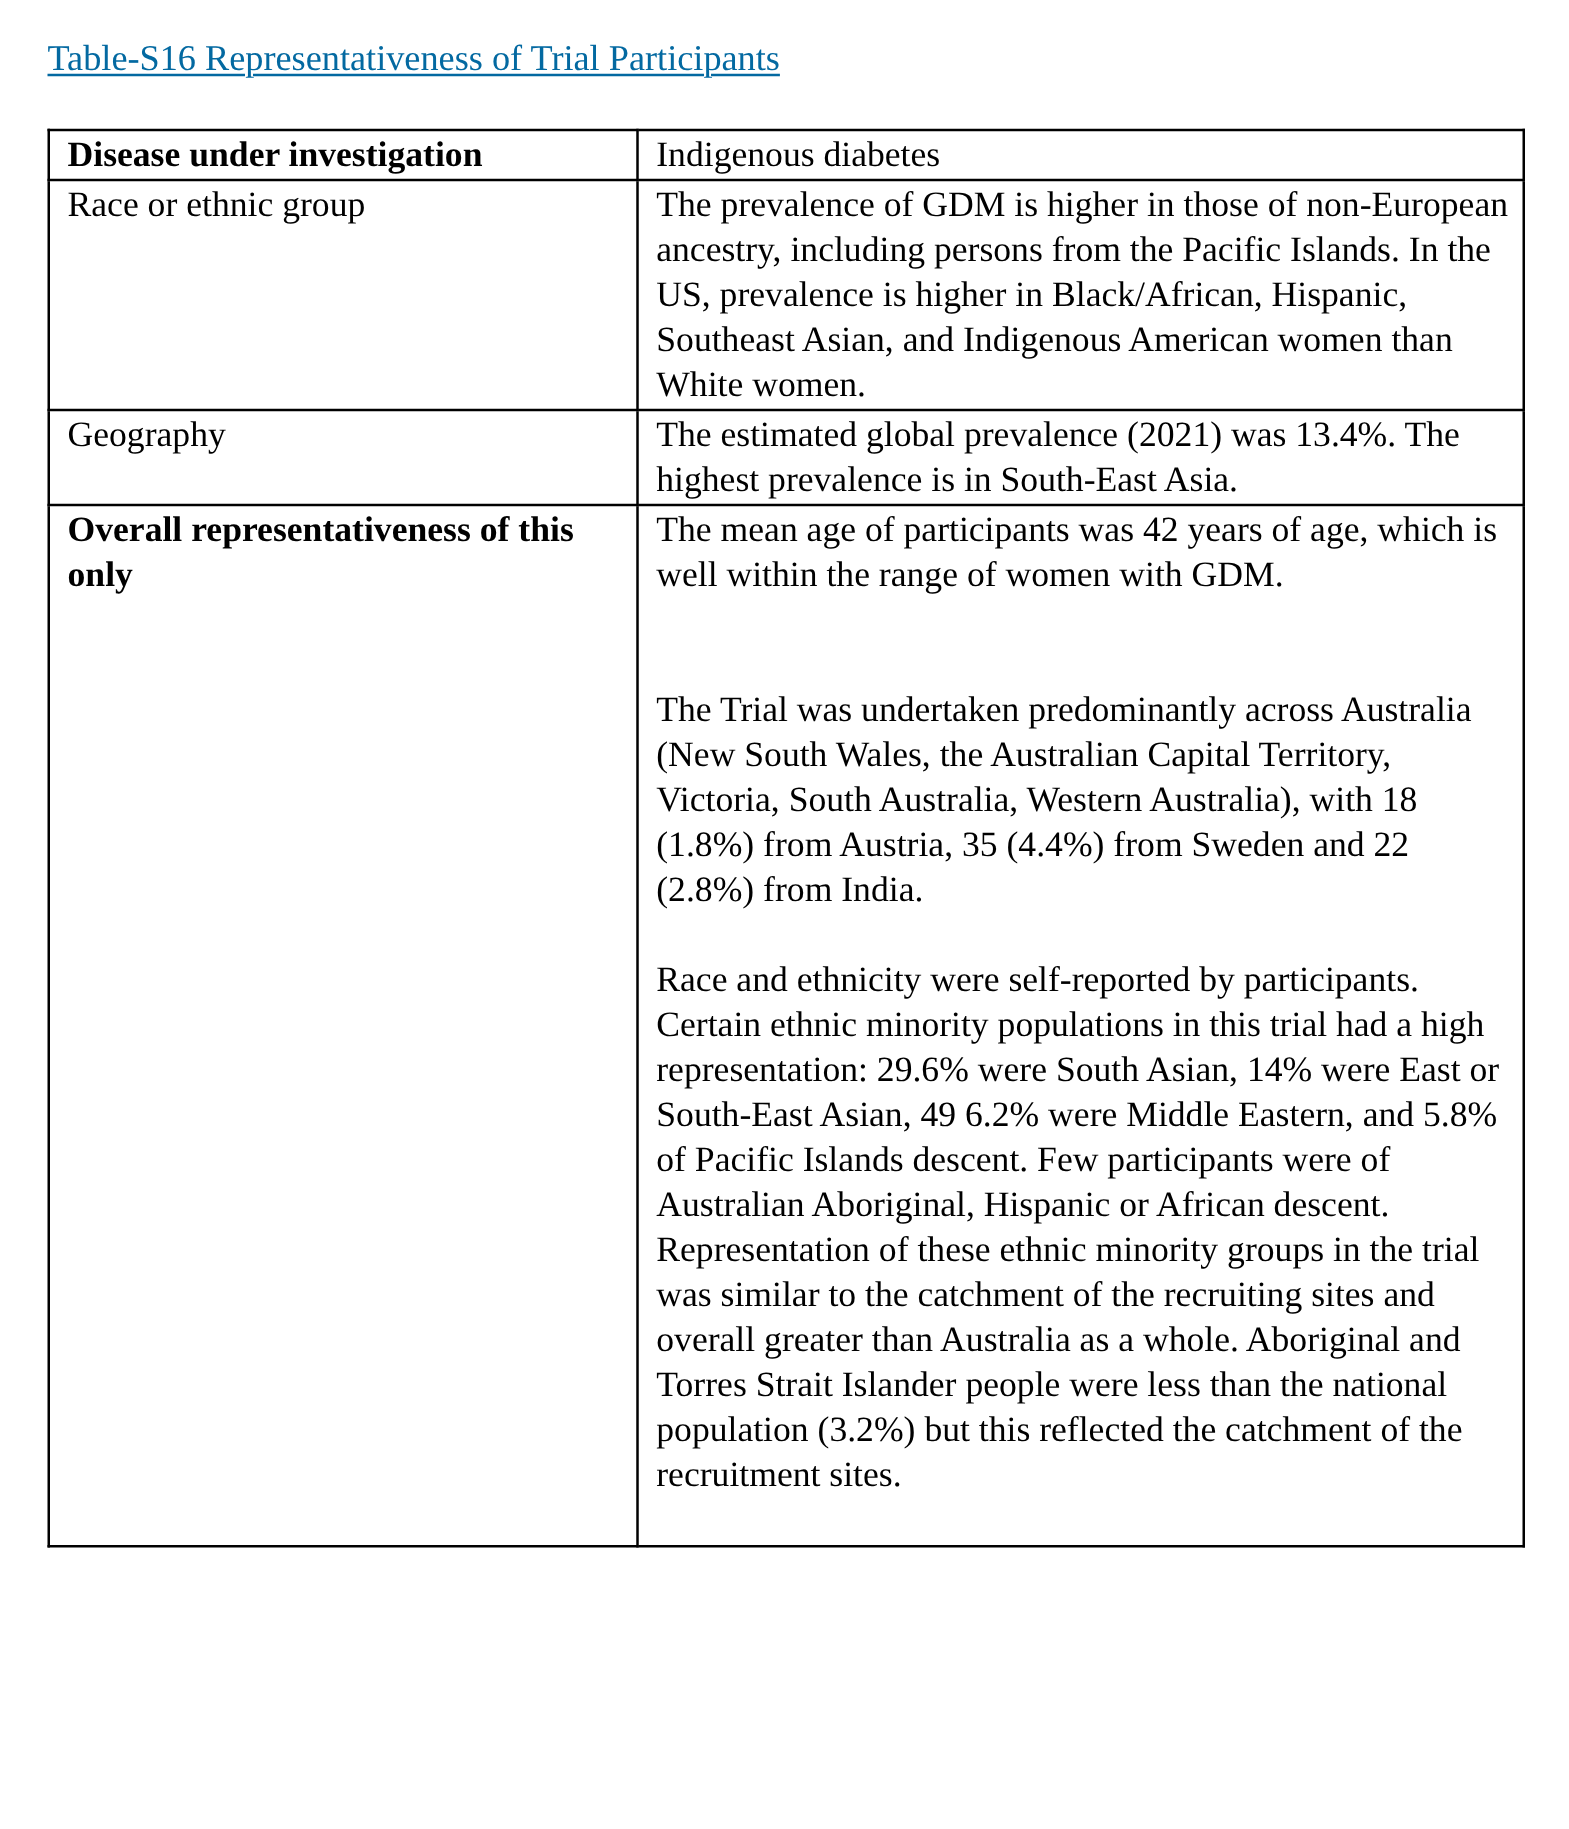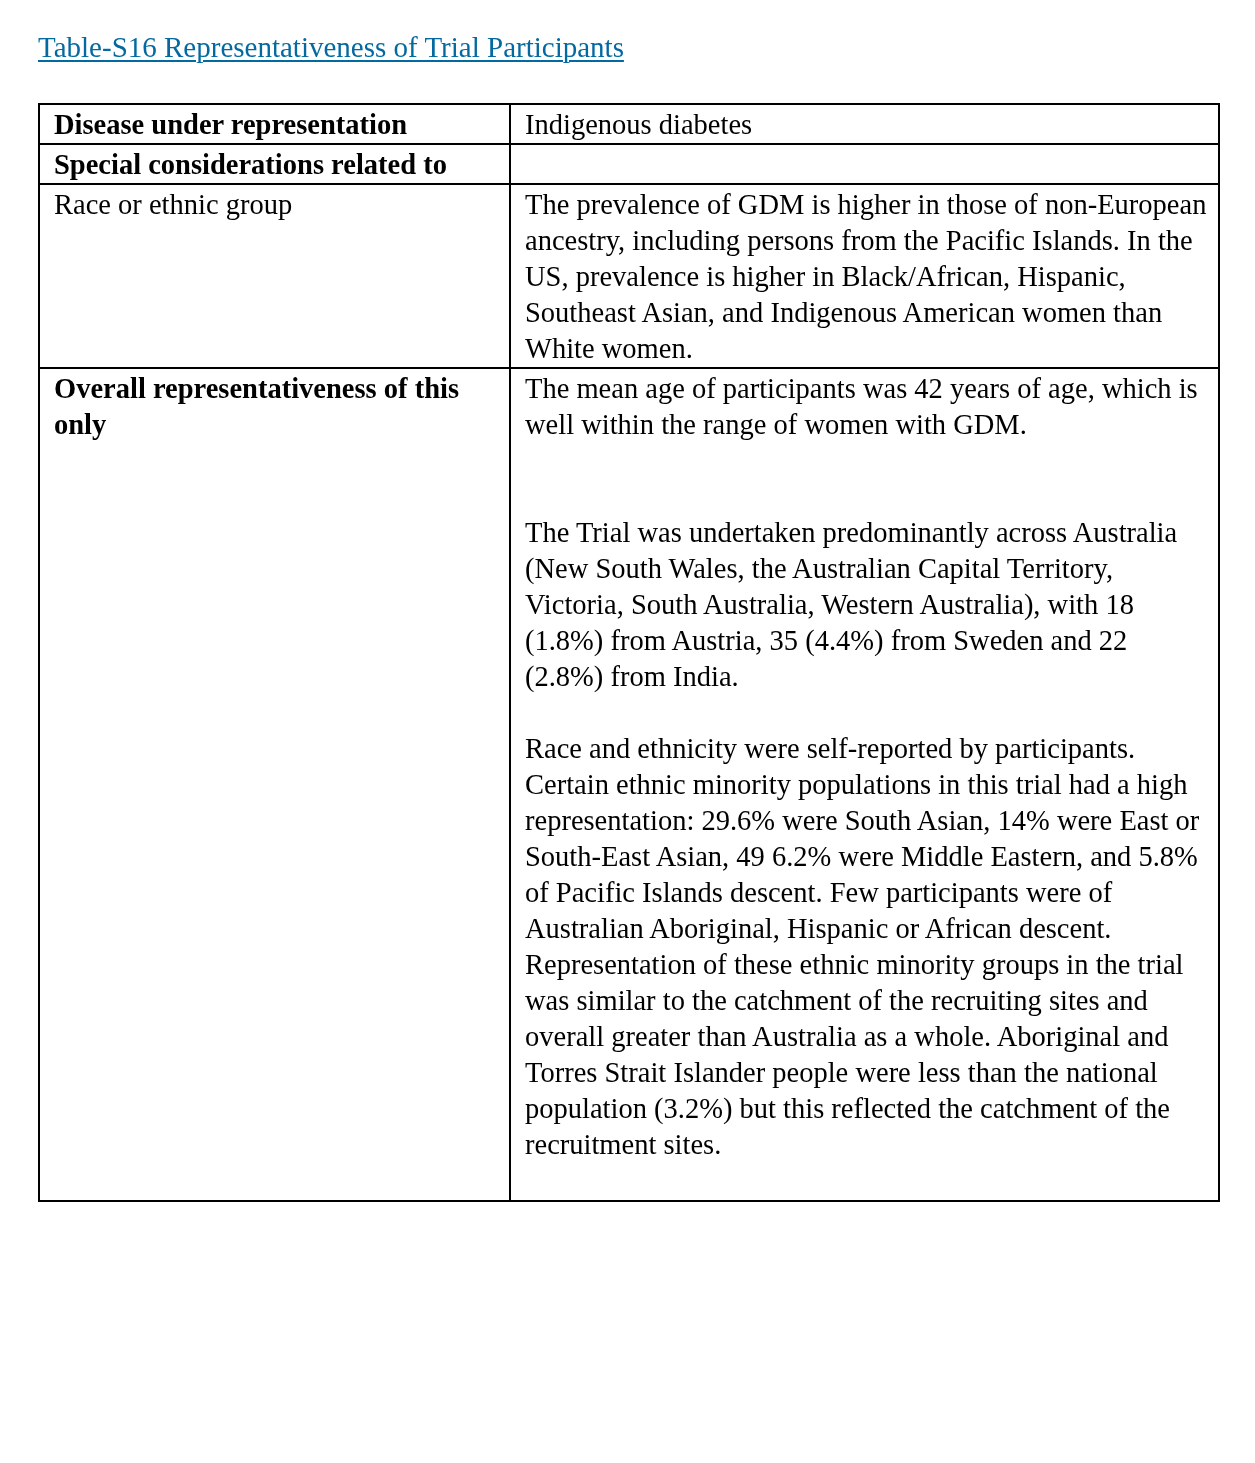--- a/index.html
+++ b/index.html
@@ -44,30 +44,30 @@
 
 <div class="title">Table-S16 Representativeness of Trial Participants</div>
 
 <table class="tbl">
   <colgroup>
       <col class="c1">
       <col class="c2">
     </colgroup>
   <tbody>
     <tr class="r0">
-      <td class="bold">Disease under representation</td>
+      <td class="bold">Disease under investigation</td>
       <td>Indigenous diabetes</td>
-    </tr>
-    <tr class="r1">
-      <td class="bold">Special considerations related to</td>
-      <td></td>
     </tr>
     <tr class="r4">
       <td>Race or ethnic group</td>
       <td>The prevalence of GDM is higher in those of non-European ancestry, including persons from the Pacific Islands. In the US, prevalence is higher in Black/African, Hispanic, Southeast Asian, and Indigenous American women than White women.</td>
+    </tr>
+    <tr class="r5">
+      <td>Geography</td>
+      <td>The estimated global prevalence (2021) was 13.4%. The highest prevalence is in South-East Asia.</td>
     </tr>
     <tr class="r6">
       <td class="bold">Overall representativeness of this only</td>
       <td>
         <p class="para">The mean age of participants was 42 years of age, which is well within the range of women with GDM.</p>
         <div class="gap1"></div>
         <p class="para">The Trial was undertaken predominantly across Australia (New South Wales, the Australian Capital Territory, Victoria, South Australia, Western Australia), with 18 (1.8%) from Austria, 35 (4.4%) from Sweden and 22 (2.8%) from India.</p>
         <div class="gap2"></div>
         <p class="para">Race and ethnicity were self-reported by participants. Certain ethnic minority populations in this trial had a high representation: 29.6% were South Asian, 14% were East or South-East Asian, 49 6.2% were Middle Eastern, and 5.8% of Pacific Islands descent. Few participants were of Australian Aboriginal, Hispanic or   African descent. Representation of these ethnic minority groups in the trial was similar to the catchment of the recruiting sites and overall greater than Australia as a whole. Aboriginal and Torres Strait Islander people were less than the national population (3.2%) but this reflected the catchment of the recruitment sites.</p>
       </td>

